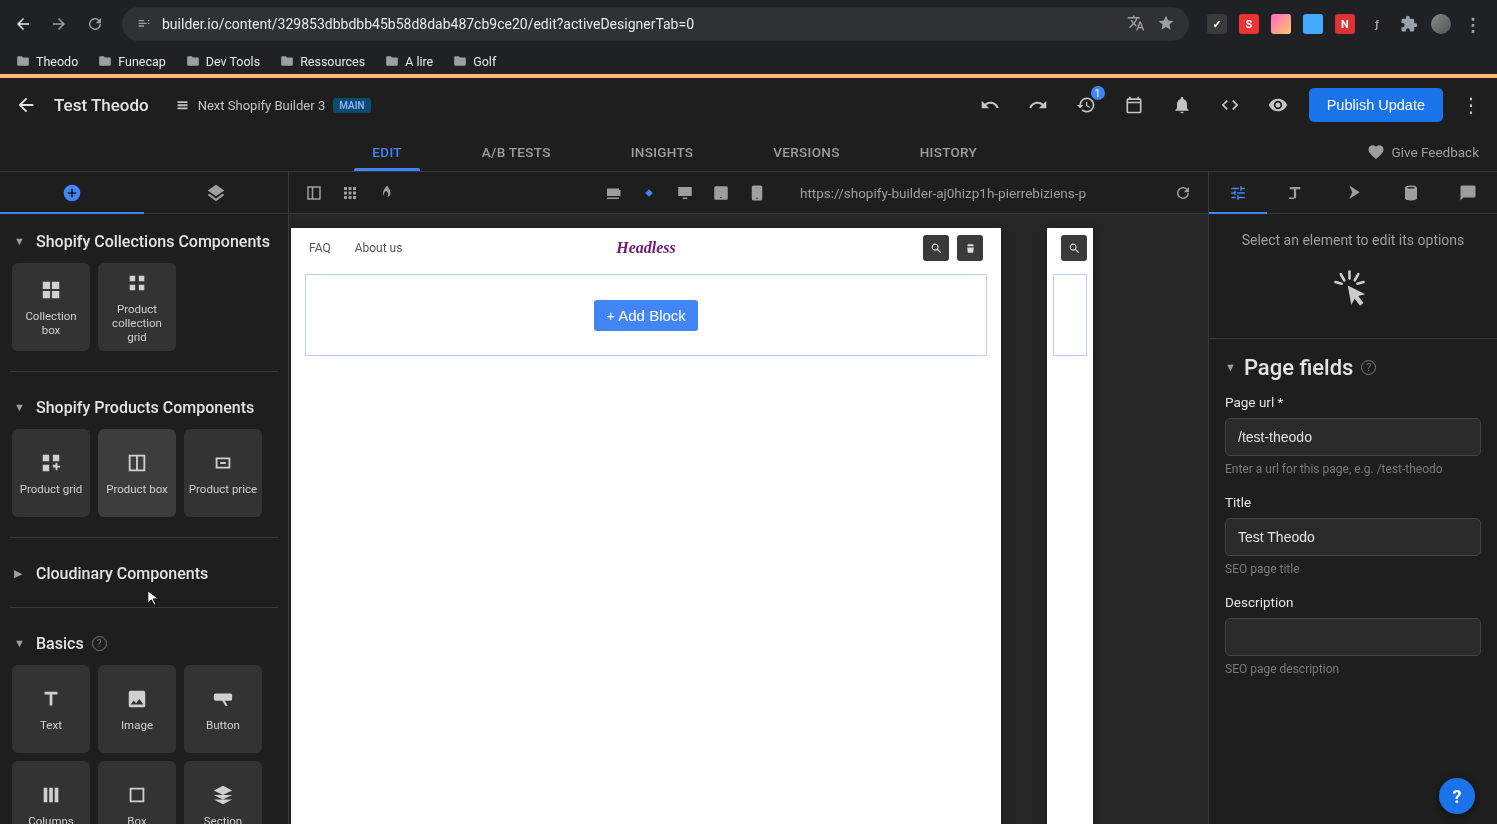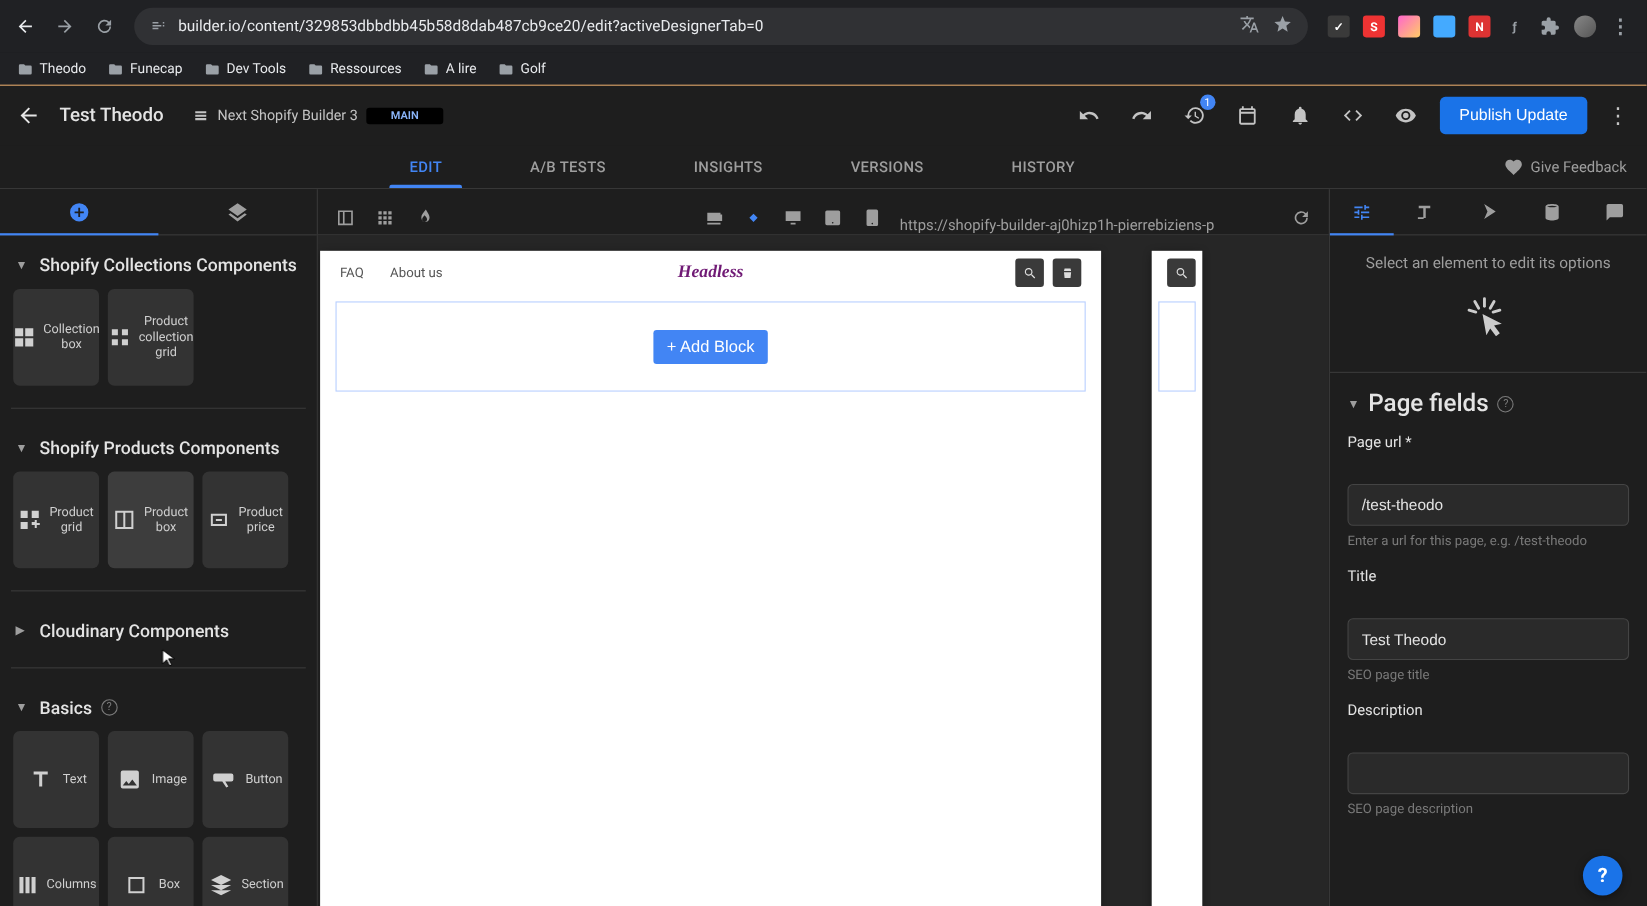--- a/index.html
+++ b/index.html
@@ -65,21 +65,21 @@
   .ext-icon {width:20px;height:20px;border-radius:3px;display:flex;align-items:center;justify-content:center;font-size:11px;font-weight:bold;}
 
   
   .bookmarks-bar {
     height:30px;
     background:#202124;
     display:flex;
     align-items:center;
     padding:0 8px;
     gap:4px;
-    border-bottom:1px solid #fdba74;
+    border-bottom:4px solid #fdba74;
   }
   .bookmark {
     display:flex;align-items:center;gap:6px;
     padding:4px 8px;
     color:#e8eaed;
     font-size:12.5px;
     border-radius:4px;
     cursor:pointer;
   }
   .bookmark svg{width:14px;height:14px;fill:#9aa0a6;}
@@ -89,21 +89,21 @@
     height:54px;
     background:#1e1e1e;
     display:flex;
     align-items:center;
     padding:0 12px;
     gap:14px;
   }
   .hb-back {width:28px;height:28px;display:flex;align-items:center;justify-content:center;color:#e4e4e4;cursor:pointer;}
   .hb-title {font-size:17px;font-weight:500;}
   .hb-context {display:flex;align-items:center;gap:8px;margin-left:12px;font-size:13px;color:#c4c4c4;}
-  .hb-badge {background:#000000;color:#8ab4f8;font-size:10px;font-weight:600;padding:2px 22px;border-radius:3px;}
+  .hb-badge {background:#0c4a6e;color:#8ab4f8;font-size:10px;font-weight:600;padding:2px 6px;border-radius:3px;}
   .hb-spacer{flex:1;}
   .hb-action {width:34px;height:34px;display:flex;align-items:center;justify-content:center;color:#c4c4c4;cursor:pointer;position:relative;}
   .hb-action svg{width:20px;height:20px;fill:currentColor;}
   .hb-badge-count {position:absolute;top:-2px;right:-2px;background:var(--accent-blue-light);color:#fff;font-size:10px;width:14px;height:14px;border-radius:50%;display:flex;align-items:center;justify-content:center;}
   .publish-btn {
     background:var(--accent-blue);
     color:#fff;
     border:none;
     padding:9px 18px;
     font-size:14.5px;
@@ -159,21 +159,21 @@
   .sl-content {flex:1;overflow-y:auto;padding:6px 10px 20px 10px;}
   .section-hdr {display:flex;align-items:center;gap:8px;padding:12px 4px 10px 4px;cursor:pointer;}
   .section-hdr .chev{width:14px;color:var(--text-dim);font-size:11px;}
   .section-hdr .title{font-size:16px;font-weight:500;}
   .section-hdr .help{width:15px;height:15px;border:1px solid var(--text-dimmer);border-radius:50%;font-size:10px;display:flex;align-items:center;justify-content:center;color:var(--text-dimmer);}
   .tiles {display:flex;flex-wrap:wrap;gap:8px;padding:2px 0 6px 2px;}
   .tile {
     width:78px;height:88px;
     background:var(--bg-tile);
     border-radius:6px;
-    display:flex;align-items:center;justify-content:center;
+    display:flex;flex-direction:column;align-items:center;justify-content:center;
     gap:6px;
     color:#d0d0d0;
     font-size:11.5px;
     text-align:center;
     padding:6px 4px;
     cursor:grab;
   }
   .tile.hover{background:var(--bg-tile-hover);}
   .tile .ticon{width:28px;height:28px;display:flex;align-items:center;justify-content:center;color:#d0d0d0;}
   .tile .ticon svg{width:22px;height:22px;fill:currentColor;}
@@ -182,23 +182,23 @@
 
   
   .center {
     flex:1;
     background:#1e1e1e;
     display:flex;flex-direction:column;
     min-width:0;
   }
   .canvas-toolbar {
     height:42px;
-    display:flex;align-items:flex-end;
+    display:flex;align-items:center;
     padding:0 10px;
-    gap:10px;
+    gap:28px;
     border-bottom:1px solid var(--border-dark);
   }
   .ct-group{display:flex;gap:6px;}
   .ct-btn {width:30px;height:30px;display:flex;align-items:center;justify-content:center;color:var(--text-dim);cursor:pointer;border-radius:4px;}
   .ct-btn.active{color:var(--accent-blue-light);}
   .ct-btn svg{width:18px;height:18px;fill:currentColor;}
   .ct-spacer{flex:1;}
   .ct-url {flex:0 1 340px;font-size:13.5px;color:var(--text-dim);white-space:nowrap;overflow:hidden;text-overflow:clip;}
   .canvas-area {
     flex:1;
@@ -258,21 +258,20 @@
   .field-label{font-size:13.5px;color:var(--text-light);margin-bottom:8px;}
   .field-input {
     width:100%;
     background:#2a2a2a;
     border:1px solid #444;
     border-radius:5px;
     padding:10px 12px;
     color:var(--text-light);
     font-size:14px;
     margin-bottom:6px;
-    margin-top:22px;
   }
   .field-hint{font-size:12px;color:var(--text-dimmer);margin-bottom:18px;}
 
   .fab-help{position:absolute;bottom:10px;right:22px;width:36px;height:36px;background:var(--accent-blue);border-radius:50%;display:flex;align-items:center;justify-content:center;color:#fff;font-size:18px;font-weight:bold;box-shadow:0 2px 8px rgba(0,0,0,0.4);cursor:pointer;}
 
   .cursor-overlay{position:absolute;pointer-events:none;width:18px;height:18px;}
 </style>
 </head>
 <body>
 

